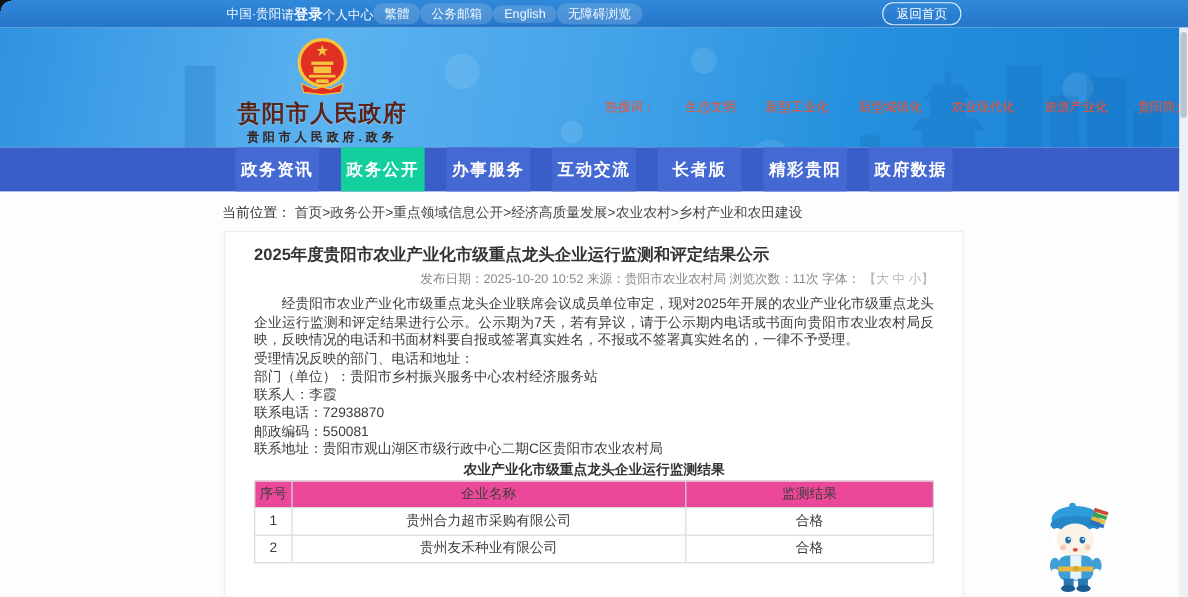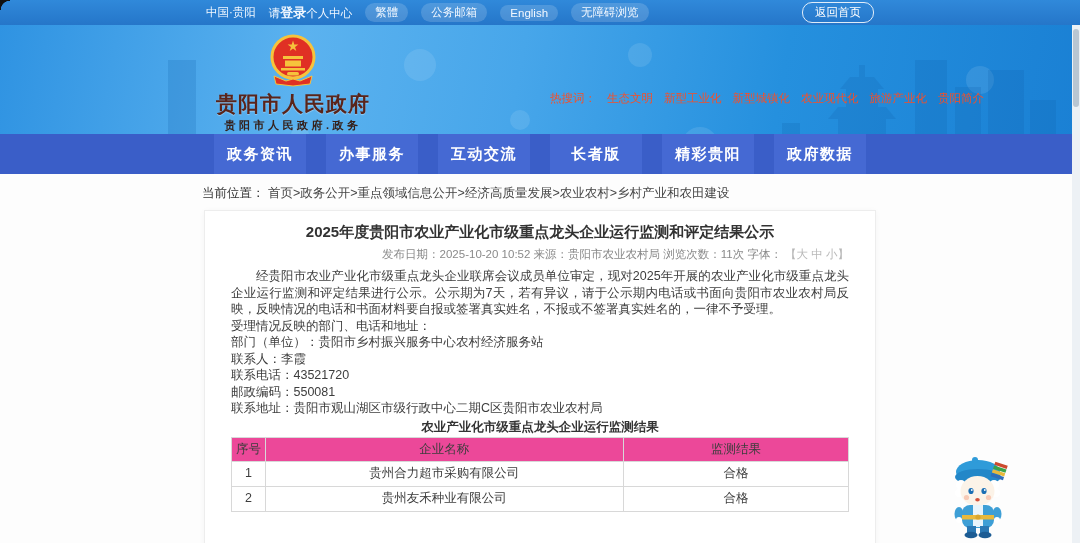--- a/index.html
+++ b/index.html
@@ -8,21 +8,21 @@
     width:1080px; height:543px; position:relative; overflow:hidden;
     background:#fdfdfd; margin:0 auto;
     font-family:"Liberation Sans","DejaVu Sans",sans-serif;
   }
   .corner-tl{position:absolute;left:0;top:0;width:10px;height:10px;z-index:60;
     background:radial-gradient(circle at 10px 10px, transparent 9px, #111 9.5px);}
 
   
   .topbar{height:25px;background:linear-gradient(180deg,#3089da,#2576c9);position:relative;z-index:5;}
   .topbar-inner{width:668px;margin:0 auto;height:100%;display:flex;align-items:center;}
-  .tb-left{display:flex;align-items:center;gap:13px;font-size:11.5px;color:#f2f8ff;white-space:nowrap;}
+  .tb-left{display:flex;align-items:center;font-size:11.5px;color:#f2f8ff;white-space:nowrap;}
   .tb-item{cursor:pointer;}
   .tb-pill{background:rgba(255,255,255,.16);padding:2px 10px;border-radius:10px;}
   .tb-login b{font-size:13px;}
   .home-btn{margin-left:auto;background:none;border:1px solid rgba(255,255,255,.85);color:#fff;
     font-size:11.5px;padding:2px 12px;border-radius:10px;cursor:pointer;
     font-family:"Liberation Sans","DejaVu Sans",sans-serif;}
 
   
   .banner{height:109px;position:relative;overflow:hidden;
     background:linear-gradient(100deg,#2f93e2 0%,#5bb2ef 28%,#47a6ea 48%,#2590de 72%,#1a80d4 100%);}
@@ -36,39 +36,39 @@
   .site-subtitle{margin-top:3px;font-size:11px;font-weight:bold;color:#35201a;letter-spacing:3.5px;white-space:nowrap;line-height:13px;}
   .site-url{margin-top:3px;font-size:16px;color:#f4faff;letter-spacing:1px;line-height:13px;}
 
   .search-block{position:absolute;right:5px;top:58px;width:330px;}
   .search-row{display:flex;height:33px;}
   .search-input{flex:1;border:none;outline:none;border-radius:3px 0 0 3px;padding:0 12px;
     font-size:12px;color:#333;background:#fff;font-family:inherit;}
   .search-input::placeholder{color:#9aa3ab;}
   .search-btn{width:67px;border:none;background:#4a63d8;border-radius:0 17px 17px 0;
     display:flex;align-items:center;justify-content:center;cursor:pointer;}
-  .hot-row{margin-top:9px;display:flex;gap:11px;font-size:11.5px;white-space:nowrap;line-height:13px;}
+  .hot-row{margin-top:9px;display:flex;gap:27px;font-size:11.5px;white-space:nowrap;line-height:13px;}
   .hot-label{color:#f4502a;}
   .hot-link{color:#f4502a;text-decoration:none;cursor:pointer;}
 
   
   .nav{height:40px;background:#3a5ec8;position:relative;z-index:4;}
   .nav-inner{width:652px;margin:0 auto;height:100%;display:flex;gap:20px;}
   .nav-item{flex:1;background:#4569d3;color:#fff;font-size:15px;font-weight:bold;letter-spacing:1.5px;
     display:flex;align-items:center;justify-content:center;cursor:pointer;white-space:nowrap;}
   .nav-item.active{background:#13ce9d;}
 
   
   .content{background:#fdfdfd;height:325px;}
   .breadcrumb{width:676px;margin:0 auto;padding-top:11px;font-size:12.5px;color:#333;line-height:16px;white-space:nowrap;}
   .breadcrumb .path{color:#454545;cursor:pointer;}
 
   .article{width:672px;margin:9px auto 0;background:#fff;border:1px solid #ededed;
     box-shadow:0 1px 6px rgba(0,0,0,.04);padding:10px 26px 30px;height:360px;}
-  .article-title{font-size:15px;font-weight:bold;color:#333;text-align:center;line-height:22px;}
+  .article-title{font-size:15px;font-weight:bold;color:#333;text-align:left;line-height:22px;}
   .article-meta{margin-top:4px;text-align:right;font-size:11.5px;color:#8a8a8a;line-height:14px;white-space:nowrap;}
   .article-meta .sizes{color:#b8b8b8;cursor:pointer;}
   .article-body{margin-top:7px;font-size:12.5px;color:#3d3d3d;line-height:16.5px;}
   .para{text-indent:2em;text-align:justify;}
   .contact p{line-height:16.5px;}
   .table-caption{margin-top:2px;text-align:center;font-weight:bold;font-size:12.5px;line-height:16px;color:#333;}
   table{width:100%;border-collapse:collapse;margin-top:2px;font-size:12.5px;color:#3d3d3d;table-layout:fixed;}
   th,td{border:1px solid #d8d8d8;text-align:center;font-weight:normal;}
   th{height:24px;background:#ec4899;}
   td{height:25px;}
@@ -151,20 +151,21 @@
           <a class="hot-link">旅游产业化</a>
           <a class="hot-link">贵阳简介</a>
         </div>
       </div>
     </div>
   </div>
 
   <div class="nav">
     <div class="nav-inner">
       <div class="nav-item">政务资讯</div>
+      <div class="nav-item active">政务公开</div>
       <div class="nav-item">办事服务</div>
       <div class="nav-item">互动交流</div>
       <div class="nav-item">长者版</div>
       <div class="nav-item">精彩贵阳</div>
       <div class="nav-item">政府数据</div>
     </div>
   </div>
 
   <div class="content">
     <div class="breadcrumb">
@@ -178,21 +179,21 @@
         <span>发布日期：2025-10-20 10:52 来源：贵阳市农业农村局 浏览次数：11次 字体：</span>
         <span class="sizes">【大 中 小】</span>
       </div>
 
       <div class="article-body">
         <p class="para">经贵阳市农业产业化市级重点龙头企业联席会议成员单位审定，现对2025年开展的农业产业化市级重点龙头企业运行监测和评定结果进行公示。公示期为7天，若有异议，请于公示期内电话或书面向贵阳市农业农村局反映，反映情况的电话和书面材料要自报或签署真实姓名，不报或不签署真实姓名的，一律不予受理。</p>
         <div class="contact">
           <p>受理情况反映的部门、电话和地址：</p>
           <p>部门（单位）：贵阳市乡村振兴服务中心农村经济服务站</p>
           <p>联系人：李霞</p>
-          <p>联系电话：43521720</p>
+          <p>联系电话：72938870</p>
           <p>邮政编码：550081</p>
           <p>联系地址：贵阳市观山湖区市级行政中心二期C区贵阳市农业农村局</p>
         </div>
 
         <div class="table-caption">农业产业化市级重点龙头企业运行监测结果</div>
         <table>
           <colgroup>
               <col style="width:5.5%">
               <col style="width:58%">
               <col style="width:36.5%">

